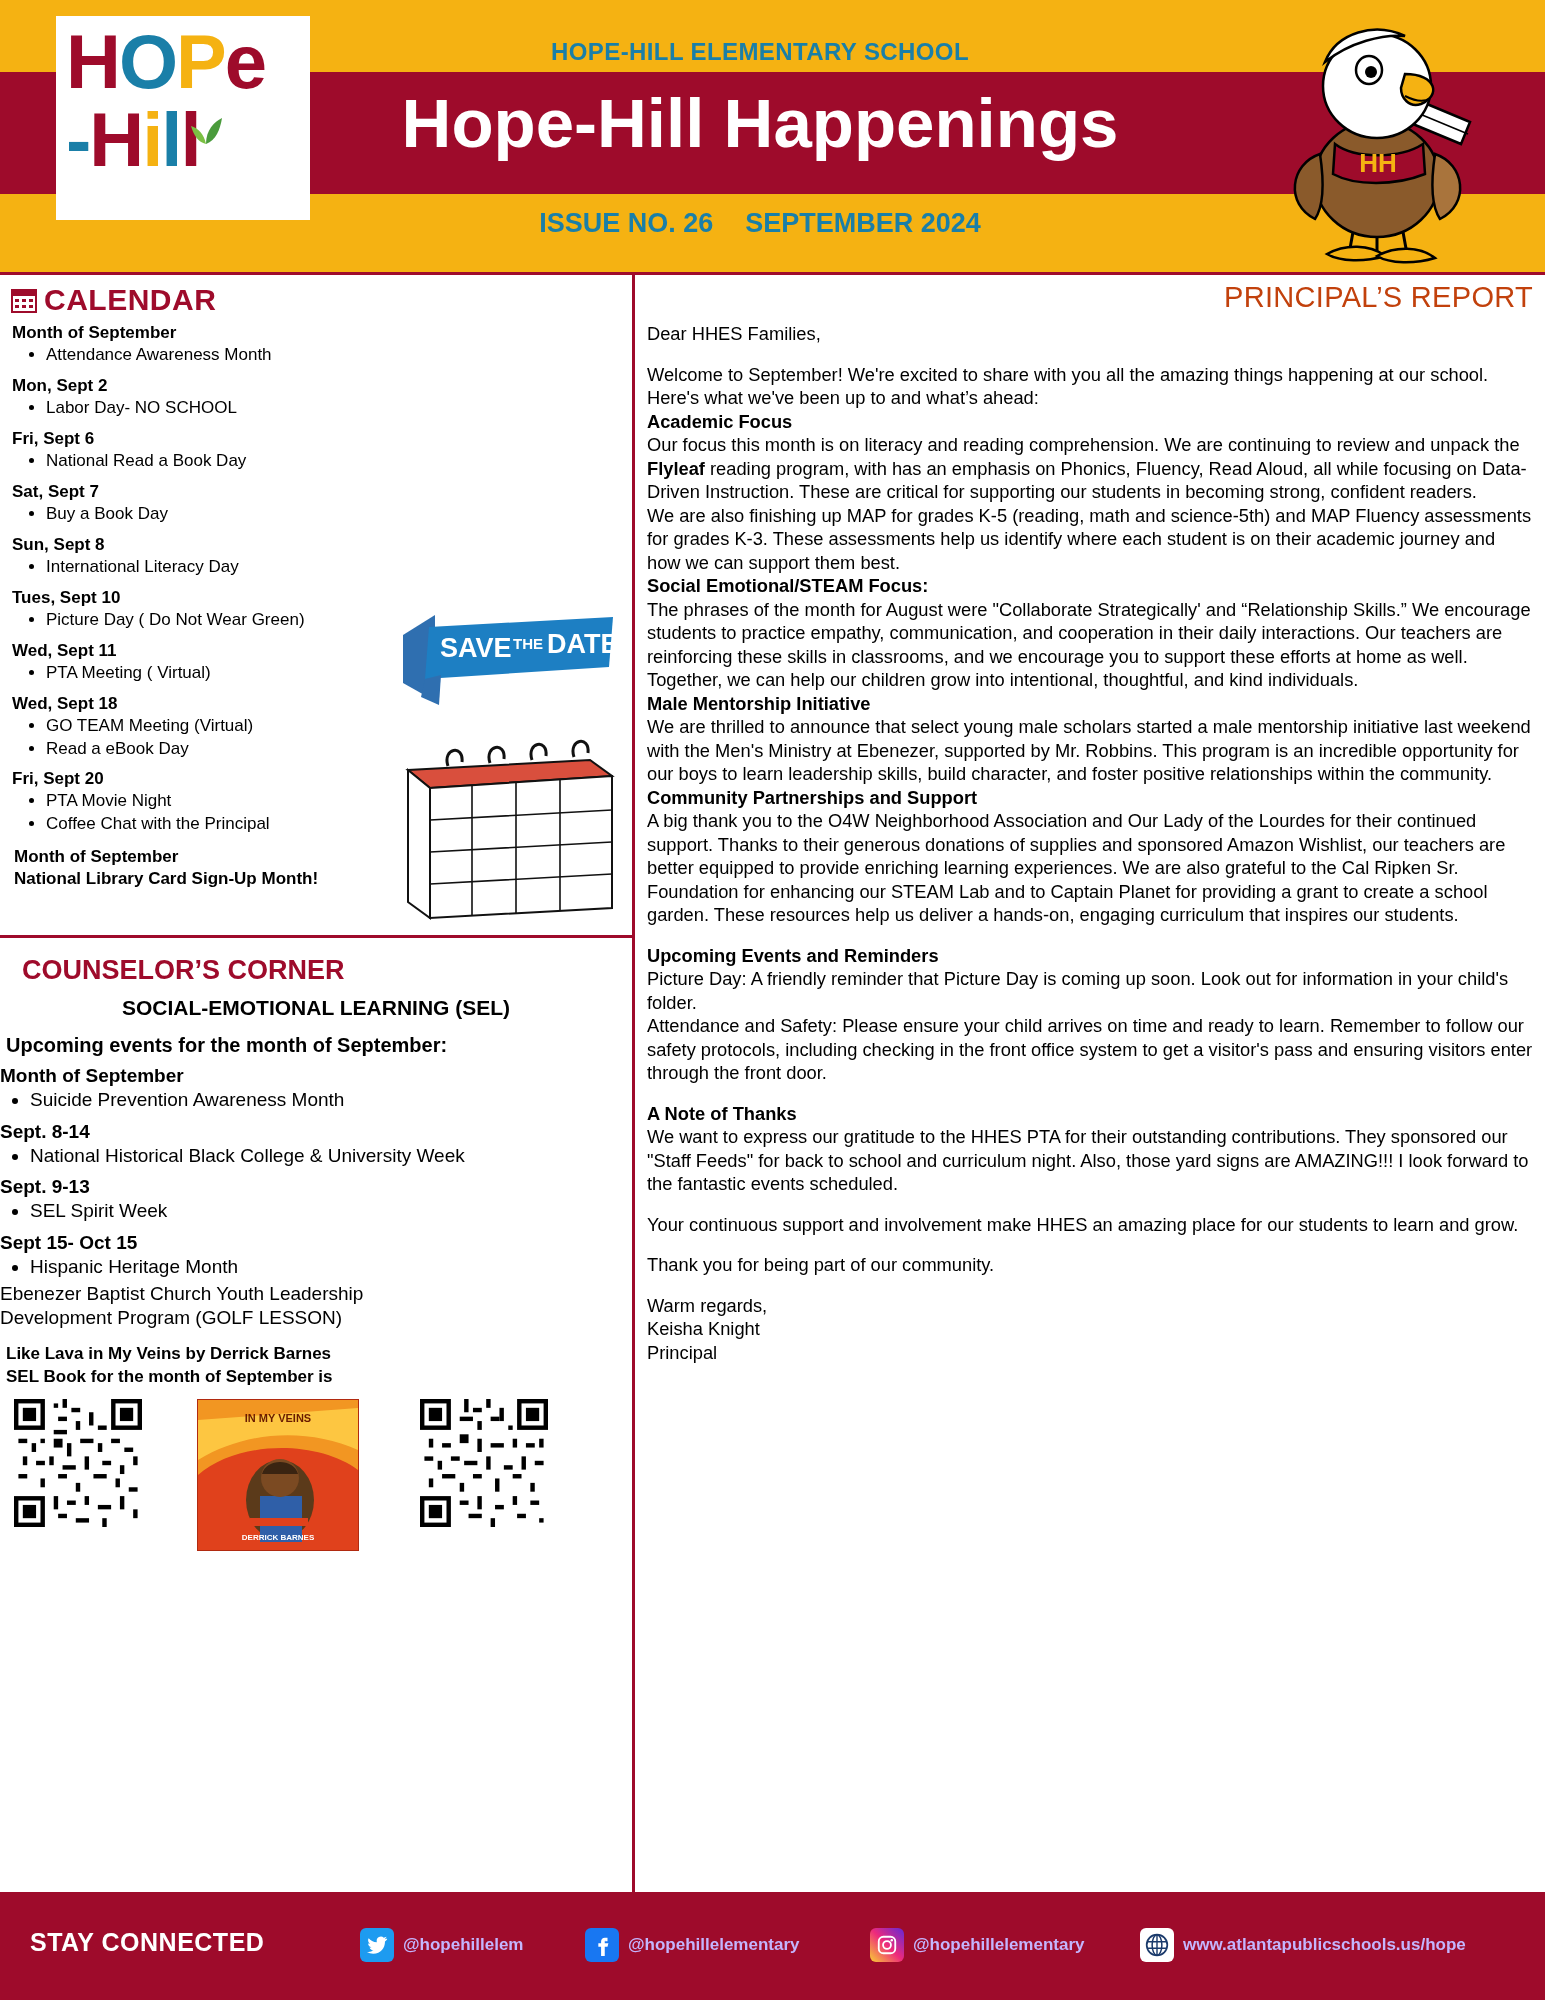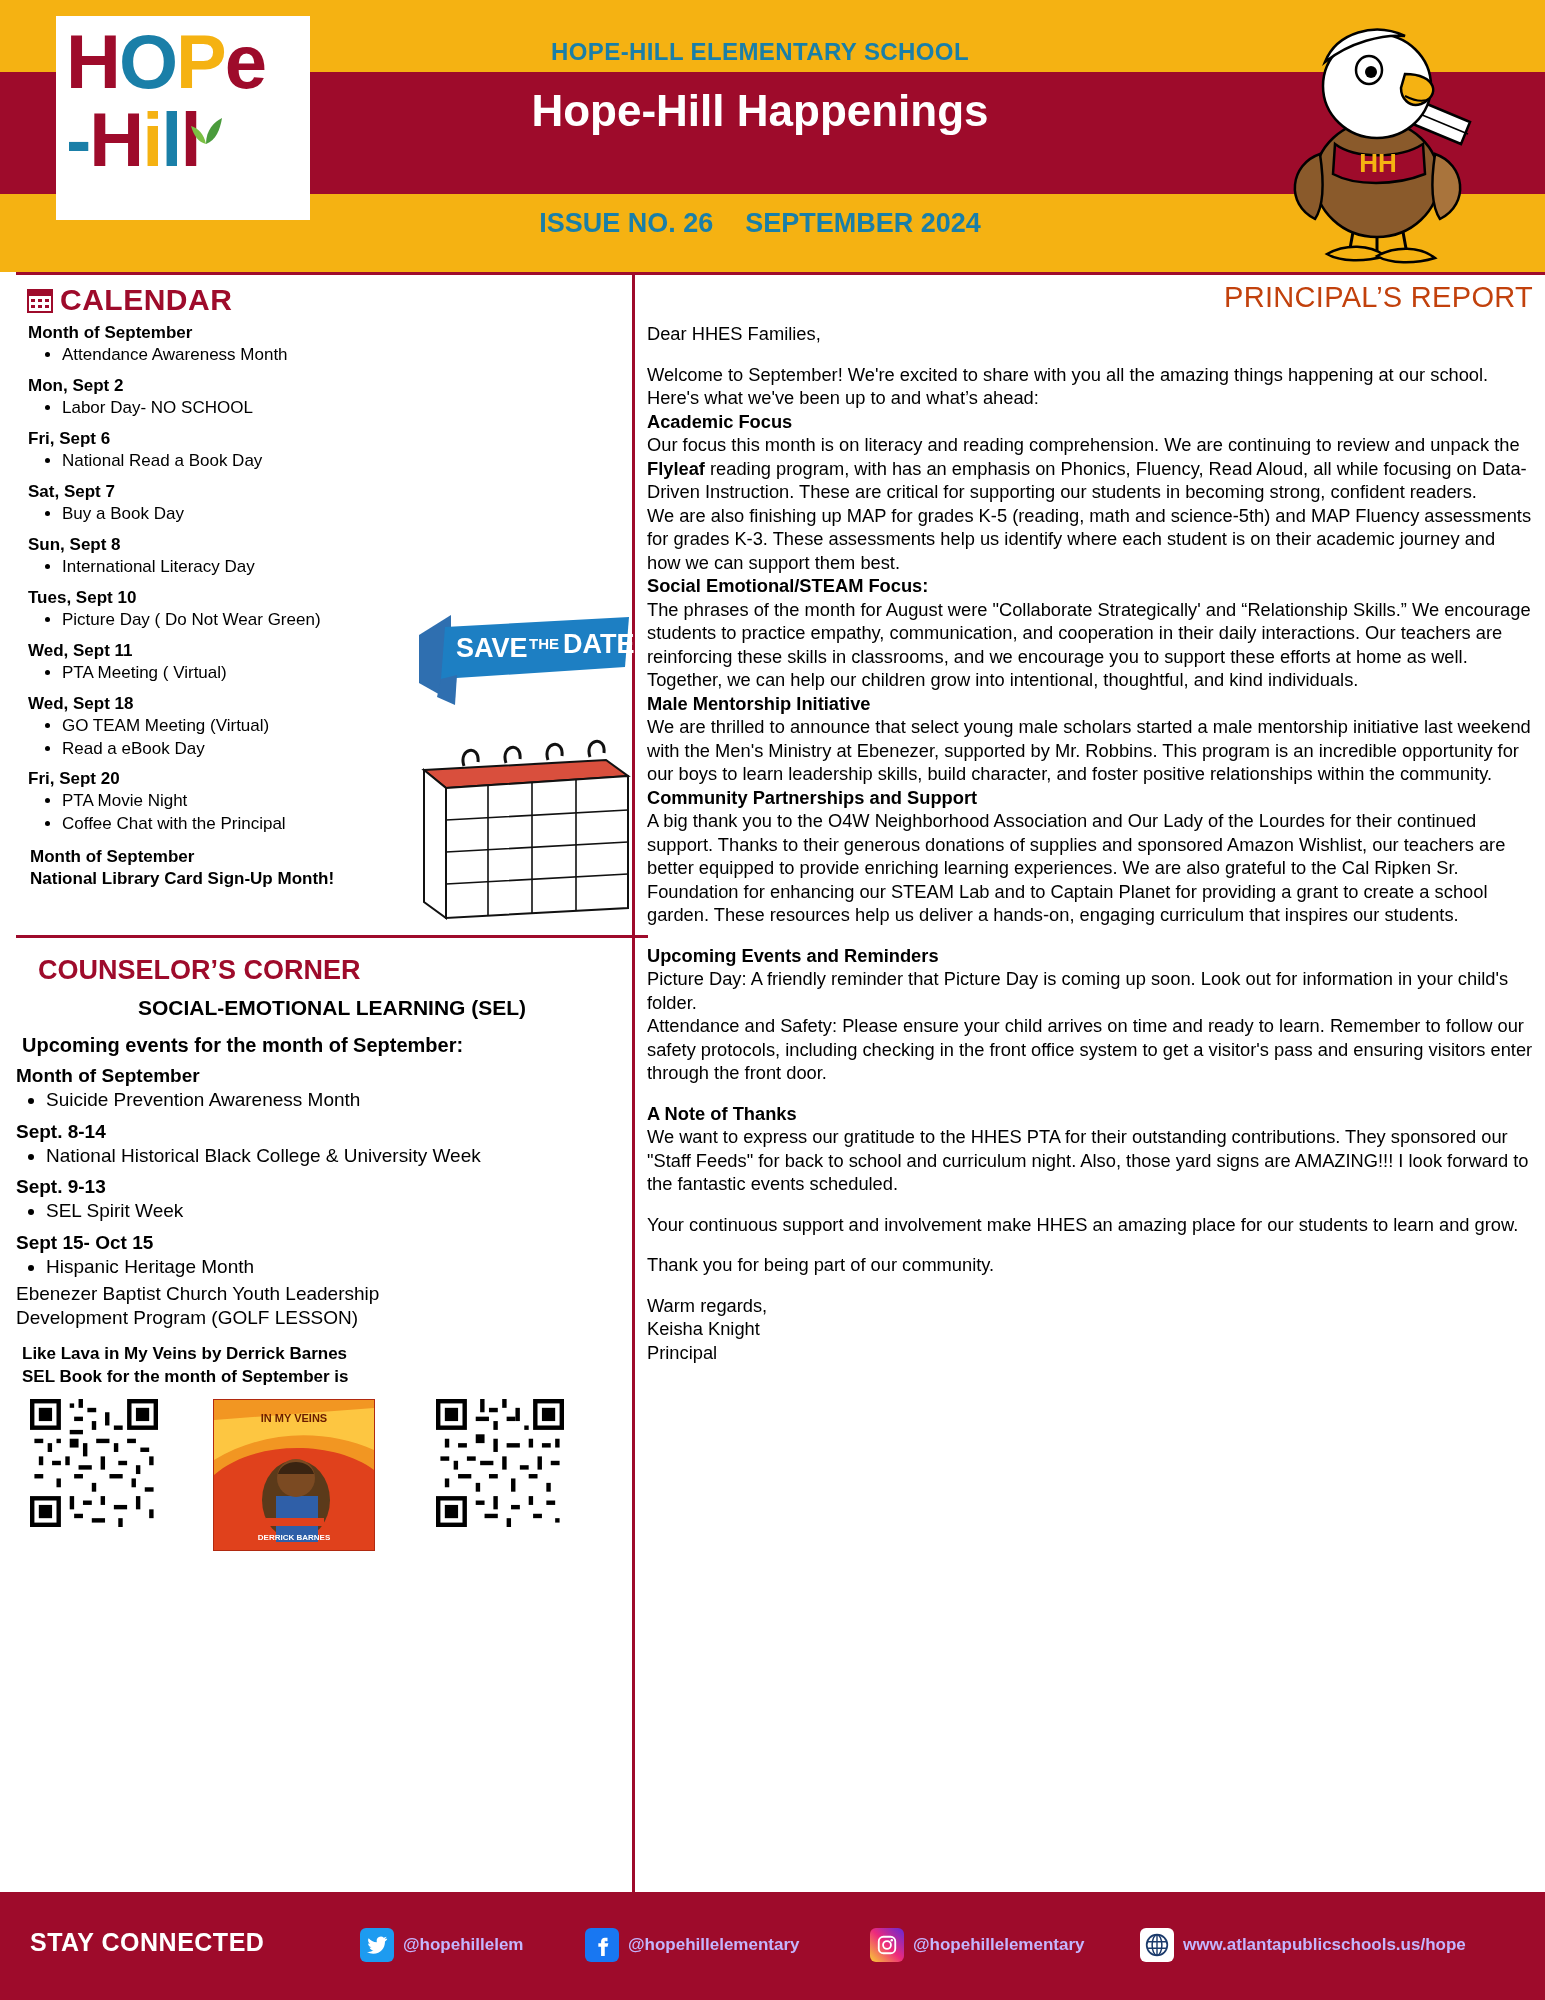--- a/index.html
+++ b/index.html
@@ -46,21 +46,21 @@
     width: 1545px;
     height: 122px;
     background: #9e0b2b;
   }
   .header-title {
     position: absolute;
     top: 88px;
     left: 330px;
     width: 860px;
     text-align: center;
-    font-size: 44px;
+    font-size: 69px;
     font-weight: bold;
     color: #ffffff;
     line-height: 1.05;
   }
   .header-issue {
     position: absolute;
     top: 208px;
     left: 330px;
     width: 860px;
     text-align: center;
@@ -116,21 +116,21 @@
   .content {
     position: absolute;
     top: 272px;
     left: 0;
     width: 1545px;
     height: 1620px;
   }
   .col-left {
     position: absolute;
     top: 0;
-    left: 16px;
+    left: 0;
     width: 632px;
     height: 1164px;
     border-top: 3px solid #9e0b2b;
     box-sizing: border-box;
   }
   .divider-v {
     position: absolute;
     top: 0;
     left: 632px;
     width: 3px;

